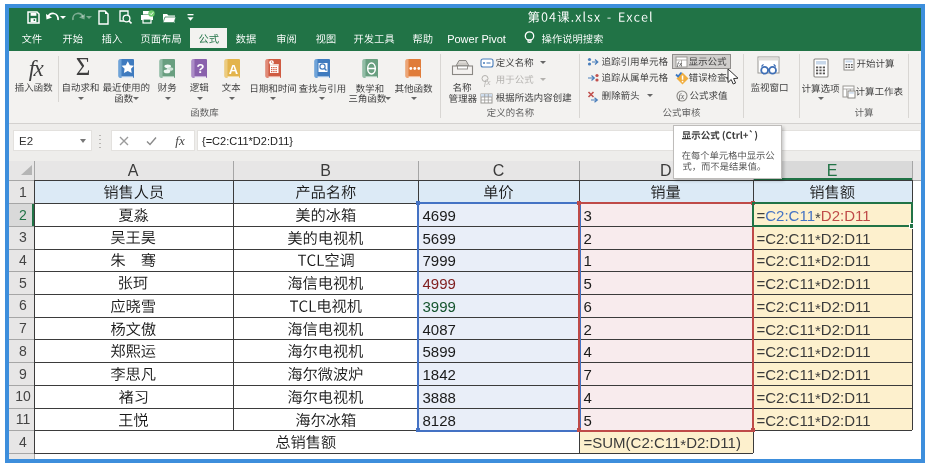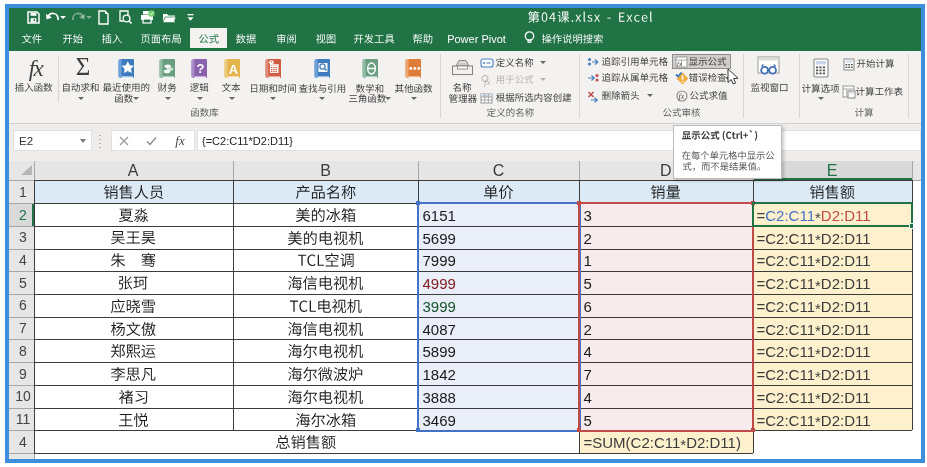--- a/index.html
+++ b/index.html
@@ -1059,30 +1059,30 @@
       <use href="#d91cf" x="1000"></use>
     </g>
   </svg>
 <svg style="position:absolute;left:809.7px;top:185.3px;overflow:visible;" width="44.5" height="14.0">
     <g fill="#1a1a1a" transform="translate(-0.62,12.77) scale(0.01520,-0.01520)">
       <use href="#d9500"></use>
       <use href="#d552e" x="1000"></use>
       <use href="#d989d" x="2000"></use>
     </g>
   </svg>
-<div style="position:absolute;left:422.5px;top:215.0px;transform:translateY(-50%);white-space:pre;font:15px 'Liberation Sans',sans-serif;color:#1a1a1a">6151</div>
+<div style="position:absolute;left:422.5px;top:215.0px;transform:translateY(-50%);white-space:pre;font:15px 'Liberation Sans',sans-serif;color:#1a1a1a">4699</div>
 <div style="position:absolute;left:422.5px;top:237.7px;transform:translateY(-50%);white-space:pre;font:15px 'Liberation Sans',sans-serif;color:#1a1a1a">5699</div>
 <div style="position:absolute;left:422.5px;top:260.4px;transform:translateY(-50%);white-space:pre;font:15px 'Liberation Sans',sans-serif;color:#1a1a1a">7999</div>
 <div style="position:absolute;left:422.5px;top:283.1px;transform:translateY(-50%);white-space:pre;font:15px 'Liberation Sans',sans-serif;color:#7f1d1d">4999</div>
 <div style="position:absolute;left:422.5px;top:305.9px;transform:translateY(-50%);white-space:pre;font:15px 'Liberation Sans',sans-serif;color:#14532d">3999</div>
 <div style="position:absolute;left:422.5px;top:328.6px;transform:translateY(-50%);white-space:pre;font:15px 'Liberation Sans',sans-serif;color:#1a1a1a">4087</div>
 <div style="position:absolute;left:422.5px;top:351.3px;transform:translateY(-50%);white-space:pre;font:15px 'Liberation Sans',sans-serif;color:#1a1a1a">5899</div>
 <div style="position:absolute;left:422.5px;top:374.0px;transform:translateY(-50%);white-space:pre;font:15px 'Liberation Sans',sans-serif;color:#1a1a1a">1842</div>
 <div style="position:absolute;left:422.5px;top:396.7px;transform:translateY(-50%);white-space:pre;font:15px 'Liberation Sans',sans-serif;color:#1a1a1a">3888</div>
-<div style="position:absolute;left:422.5px;top:419.5px;transform:translateY(-50%);white-space:pre;font:15px 'Liberation Sans',sans-serif;color:#1a1a1a">3469</div>
+<div style="position:absolute;left:422.5px;top:419.5px;transform:translateY(-50%);white-space:pre;font:15px 'Liberation Sans',sans-serif;color:#1a1a1a">8128</div>
 <div style="position:absolute;left:583.5px;top:215.0px;transform:translateY(-50%);white-space:pre;font:15px 'Liberation Sans',sans-serif;color:#1a1a1a">3</div>
 <div style="position:absolute;left:583.5px;top:237.7px;transform:translateY(-50%);white-space:pre;font:15px 'Liberation Sans',sans-serif;color:#1a1a1a">2</div>
 <div style="position:absolute;left:583.5px;top:260.4px;transform:translateY(-50%);white-space:pre;font:15px 'Liberation Sans',sans-serif;color:#1a1a1a">1</div>
 <div style="position:absolute;left:583.5px;top:283.1px;transform:translateY(-50%);white-space:pre;font:15px 'Liberation Sans',sans-serif;color:#1a1a1a">5</div>
 <div style="position:absolute;left:583.5px;top:305.9px;transform:translateY(-50%);white-space:pre;font:15px 'Liberation Sans',sans-serif;color:#1a1a1a">6</div>
 <div style="position:absolute;left:583.5px;top:328.6px;transform:translateY(-50%);white-space:pre;font:15px 'Liberation Sans',sans-serif;color:#1a1a1a">2</div>
 <div style="position:absolute;left:583.5px;top:351.3px;transform:translateY(-50%);white-space:pre;font:15px 'Liberation Sans',sans-serif;color:#1a1a1a">4</div>
 <div style="position:absolute;left:583.5px;top:374.0px;transform:translateY(-50%);white-space:pre;font:15px 'Liberation Sans',sans-serif;color:#1a1a1a">7</div>
 <div style="position:absolute;left:583.5px;top:396.7px;transform:translateY(-50%);white-space:pre;font:15px 'Liberation Sans',sans-serif;color:#1a1a1a">4</div>
 <div style="position:absolute;left:583.5px;top:419.5px;transform:translateY(-50%);white-space:pre;font:15px 'Liberation Sans',sans-serif;color:#1a1a1a">5</div>

